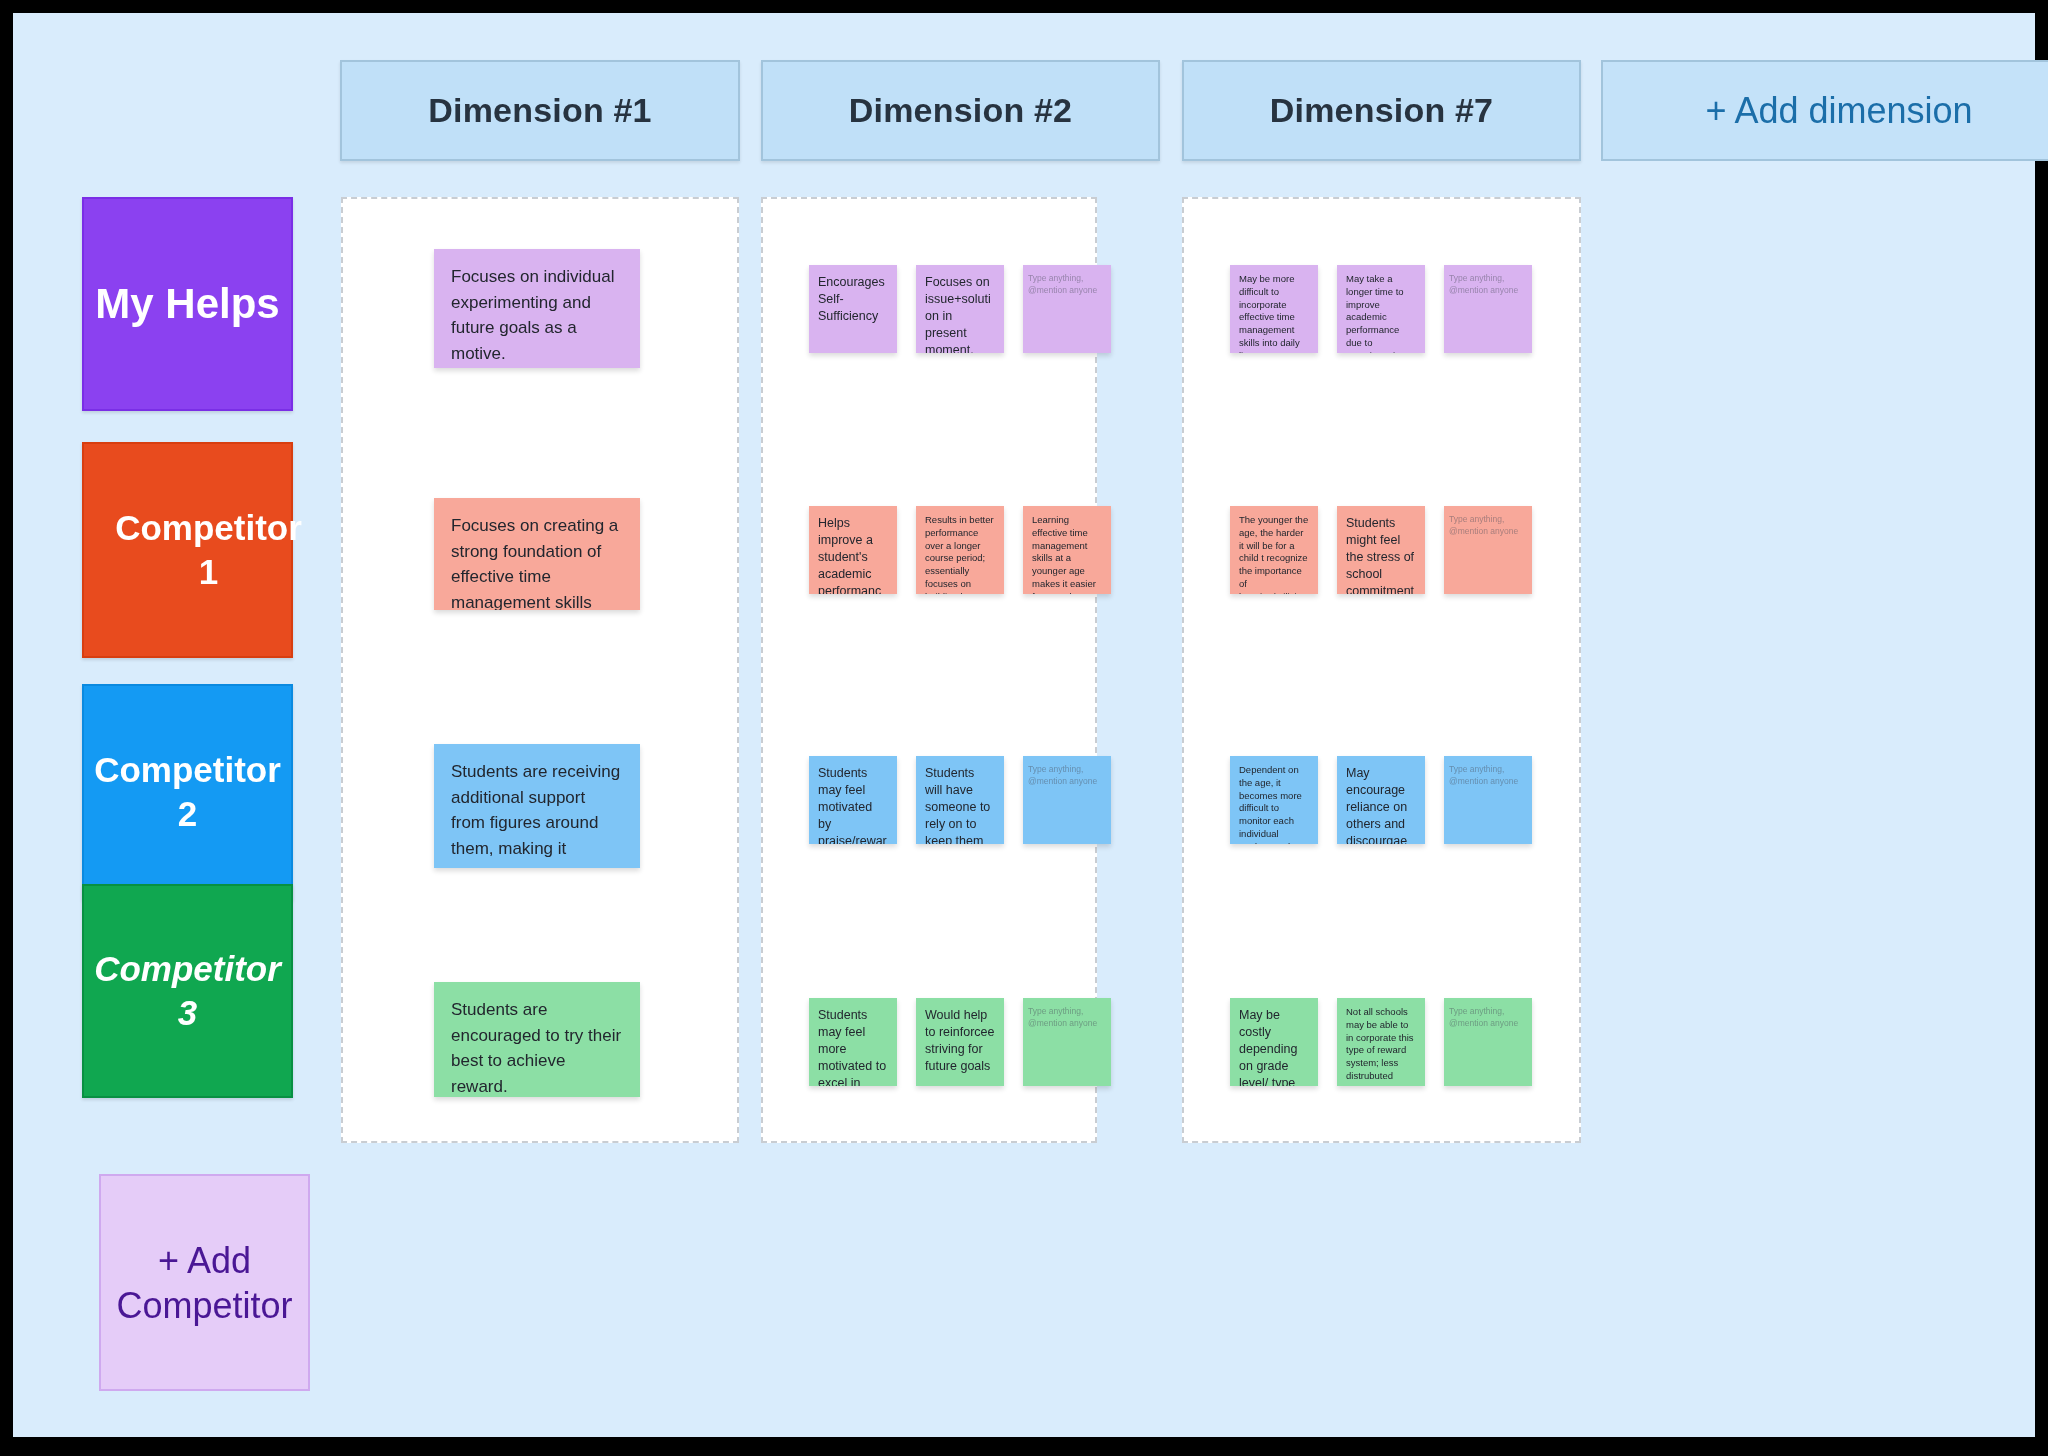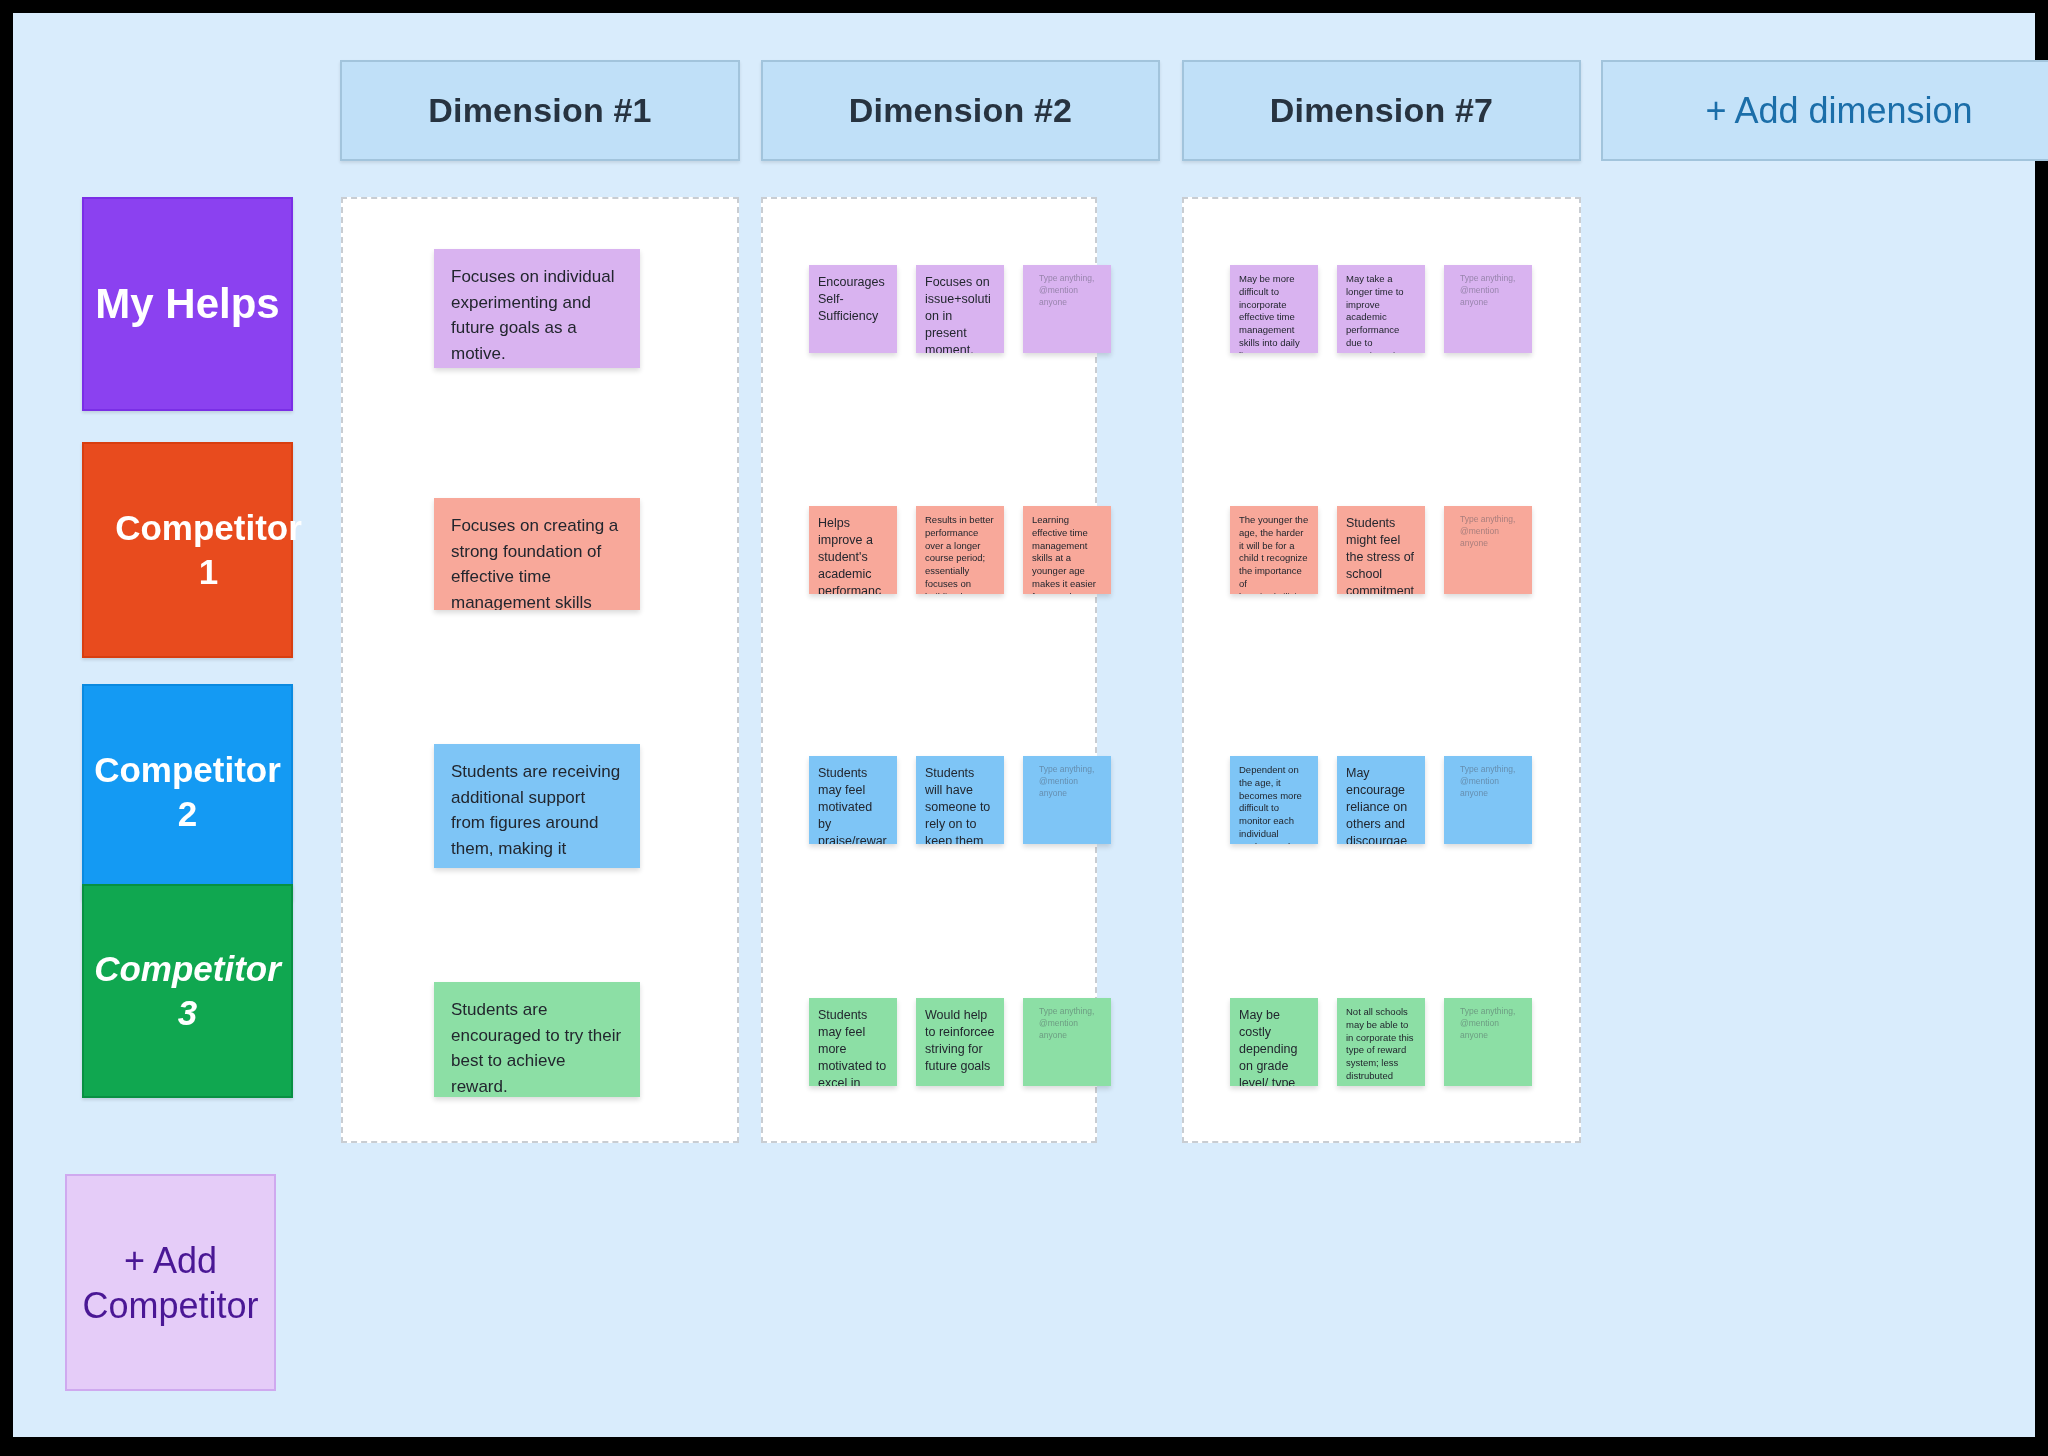--- a/index.html
+++ b/index.html
@@ -33,21 +33,21 @@
     display:flex;align-items:center;justify-content:center;text-align:center;
     color:#ffffff;font-weight:700;border:2px solid rgba(0,0,0,0.18);
     box-shadow:0 2px 3px rgba(0,0,0,0.12);padding:6px;
   }
   .row-header .lbl{line-height:1.25;}
   #row0{top:184px;height:214px;font-size:42px;}
   #row1{top:429px;height:216px;font-size:35px;padding-left:48px;}
   #row2{top:671px;height:216px;font-size:35px;}
   #row3{top:871px;height:214px;font-size:35px;font-style:italic;}
   .add-comp{
-    position:absolute;left:52px;top:1161px;width:211px;height:217px;
+    position:absolute;left:86px;top:1161px;width:211px;height:217px;
     box-sizing:border-box;display:flex;align-items:center;justify-content:center;
     text-align:center;font-size:36px;font-weight:500;line-height:1.25;
     cursor:pointer;border:2px solid #cfa9ef;
   }
   
   .dim-col{
     position:absolute;top:184px;height:946px;background:#ffffff;
     border:2px dashed #c9cdd2;box-sizing:border-box;
   }
   #dimcol1{left:328px;width:398px;}
@@ -62,21 +62,21 @@
   #c2r1,#c3r1{left:46px;top:307px;}
   #c2r2,#c3r2{left:46px;top:557px;}
   #c2r3,#c3r3{left:46px;top:799px;}
   .note{
     box-sizing:border-box;color:#22262e;box-shadow:0 3px 5px rgba(0,0,0,0.14);
     overflow:hidden;overflow-wrap:anywhere;cursor:pointer;
   }
   .note.lg{width:206px;font-size:17px;line-height:1.5;padding:15px 17px;}
   .note.md{width:88px;height:88px;font-size:12.5px;line-height:1.35;padding:9px 9px;}
   .note.sm{width:88px;height:88px;font-size:9.5px;line-height:1.35;padding:8px 9px;}
-  .note.ph{width:88px;height:88px;font-size:8.5px;line-height:1.4;padding:8px 16px;
+  .note.ph{width:88px;height:88px;font-size:8.5px;line-height:1.4;padding:8px 5px;
            color:rgba(70,76,88,0.45);}
 </style>
 </head>
 <body>
 
 <div class="canvas">
 
   <div class="col-header" style="left:327px">
     <span>Dimension #1</span>
   </div>

